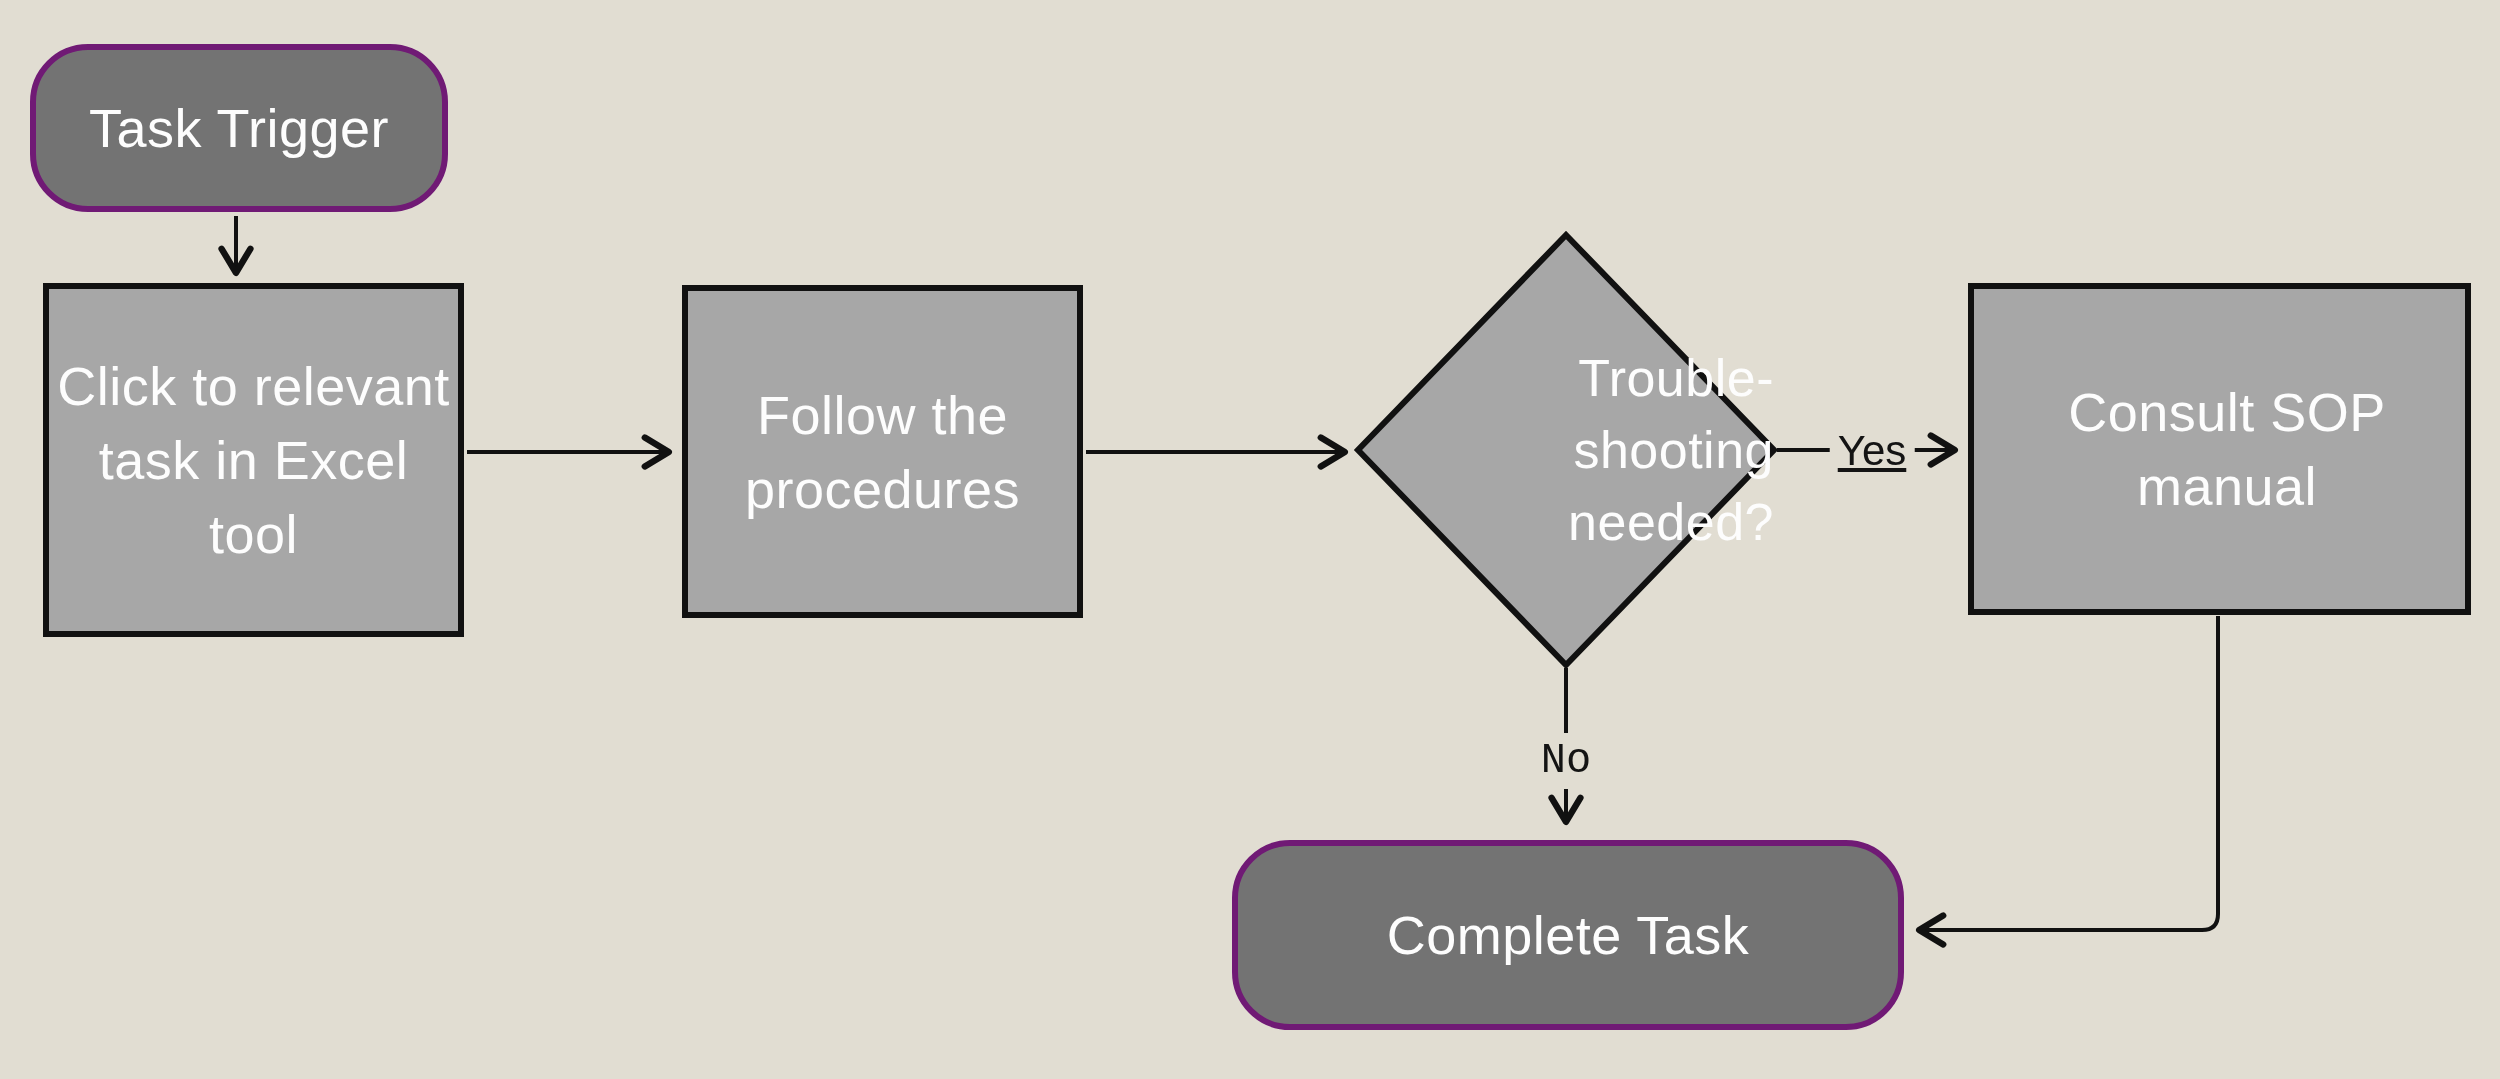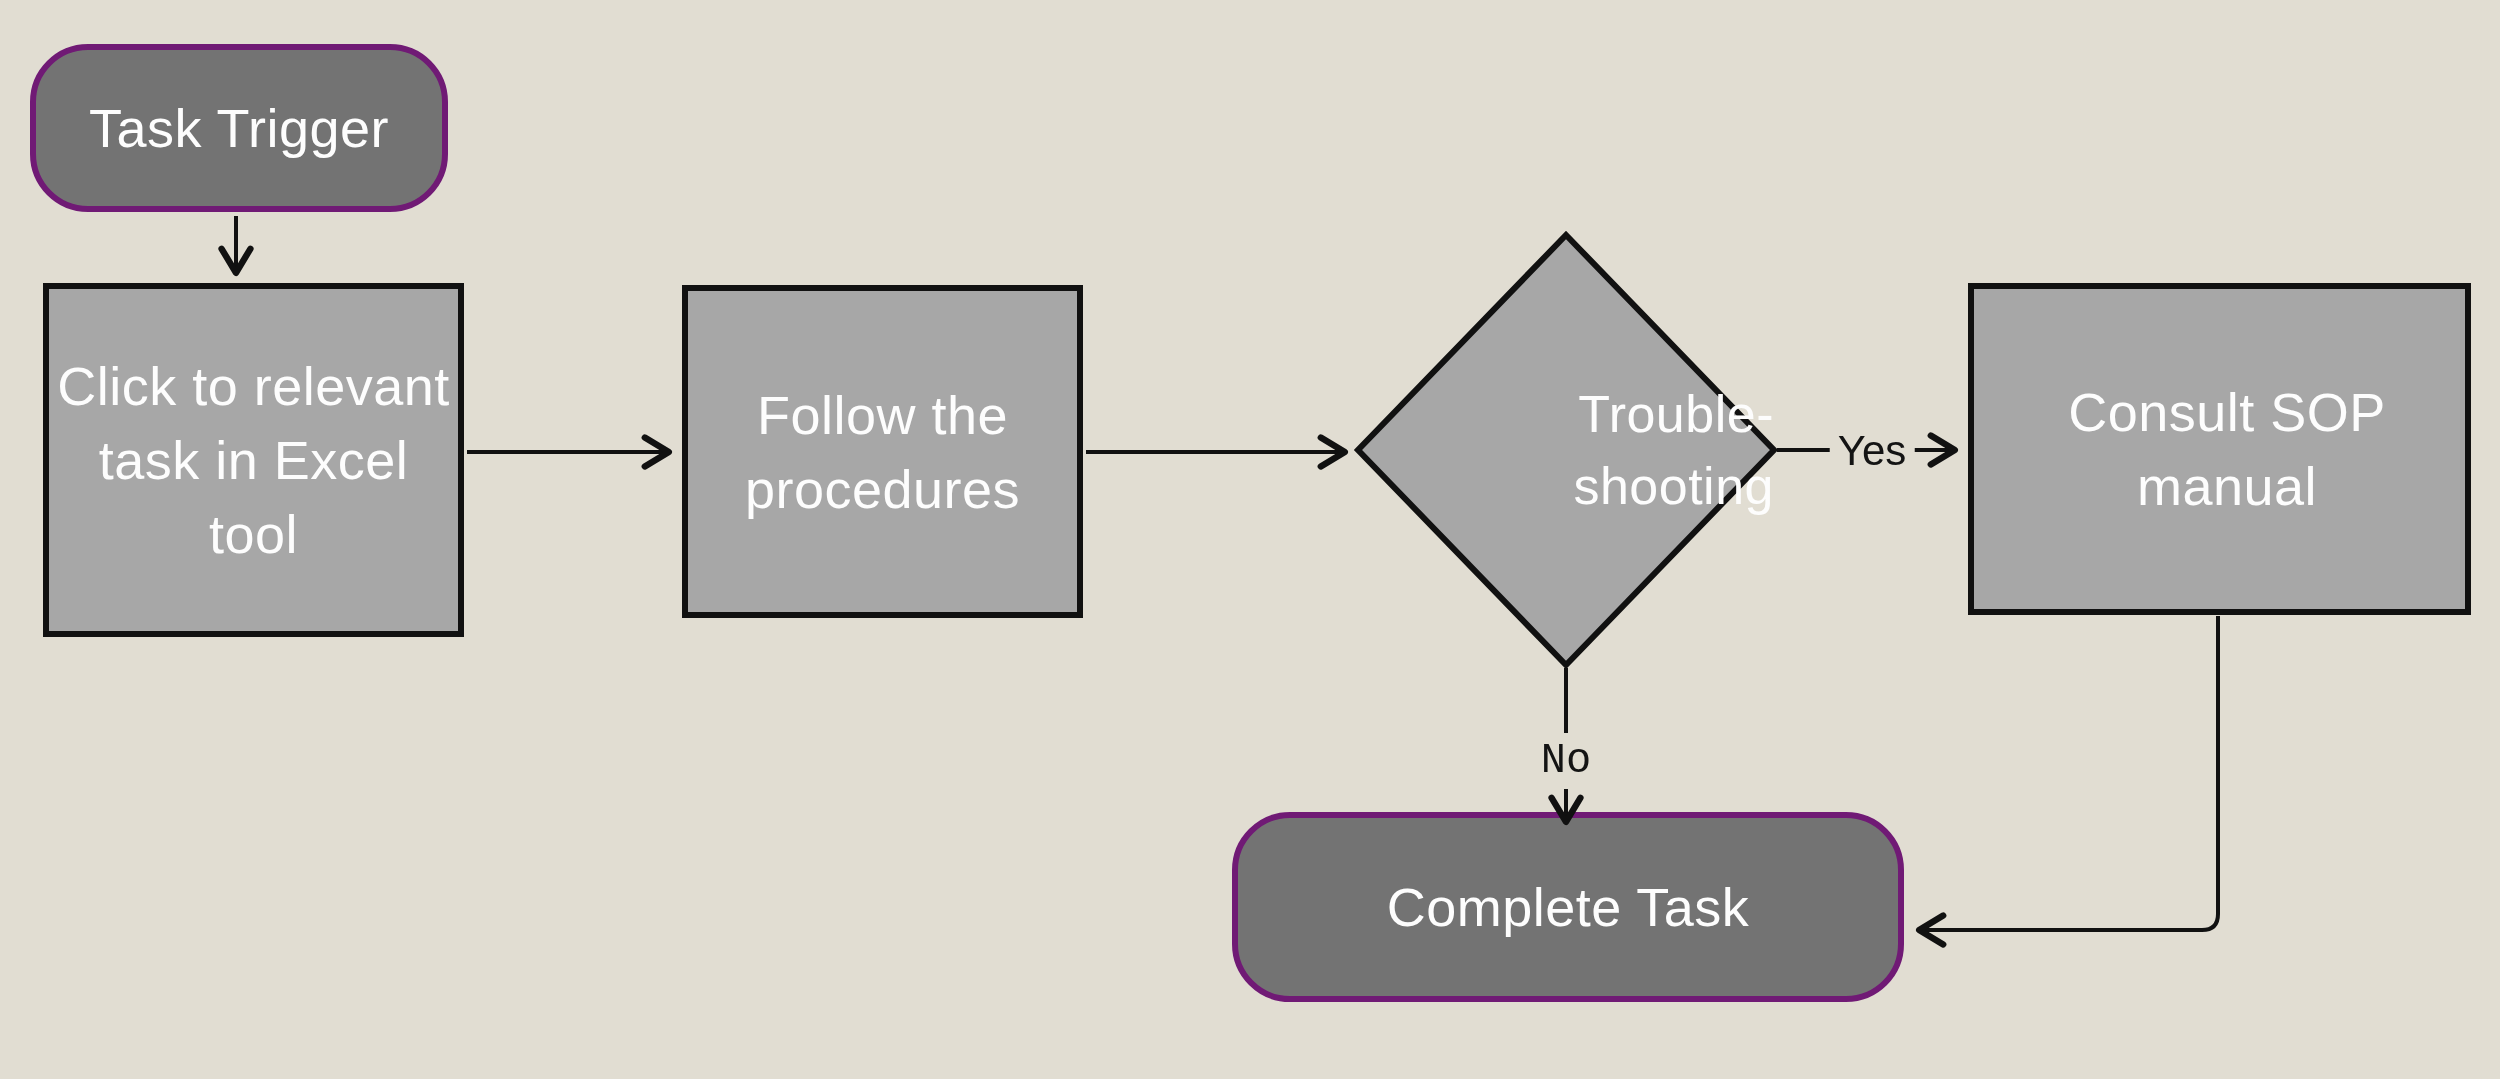--- a/index.html
+++ b/index.html
@@ -99,21 +99,21 @@
   <div class="node process" style="left:682px; top:285px; width:401px; height:333px;">
     <span>Follow the</span>
     <span>procedures</span>
   </div>
 
   <div class="node process" style="left:1968px; top:283px; width:503px; height:332px;padding-left:15px;">
     <span>Consult SOP</span>
     <span>manual</span>
   </div>
 
-  <div class="node terminator" style="left:1232px; top:812px; width:672px; height:190px;">
+  <div class="node terminator" style="left:1232px; top:840px; width:672px; height:190px;">
     <span>Complete Task</span>
   </div>
 
   <svg id="edges-svg" viewBox="0 0 2500 1079">
     <defs>
       <marker id="arrow" markerUnits="strokeWidth" markerWidth="9" markerHeight="9" refX="6.8" refY="4.5" orient="auto">
         <path d="M1,0.9 L7,4.5 L1,8.1" fill="none" stroke="#111111" stroke-width="1.6" stroke-linecap="round" stroke-linejoin="round"></path>
       </marker>
     </defs>
 
@@ -128,19 +128,20 @@
     <path class="edge" d="M 1777 450 L 1954 450" marker-end="url(#arrow)"></path>
 
     <path class="edge" d="M 1566 668 L 1566 821" marker-end="url(#arrow)"></path>
 
     <path class="edge" d="M 2218 616 L 2218 914 Q 2218 930 2202 930 L 1920 930" marker-end="url(#arrow)"></path>
   </svg>
 
   <div class="decision-label" style="left:1358px; top:235px; width:416px; height:430px;">
     <span>Trouble-</span>
     <span>shooting</span>
+    <span>needed?</span>
   </div>
 
-  <div class="edge-label" style="left:1872px; top:451px;">Yes</div>
+  <div class="edge-label" style="left:1872px; top:451px;text-decoration:underline;">Yes</div>
 
   <div class="edge-label" style="left:1566px; top:761px;font-family:Liberation Mono, monospace;">No</div>
 
 </div>
 
 </body></html>

